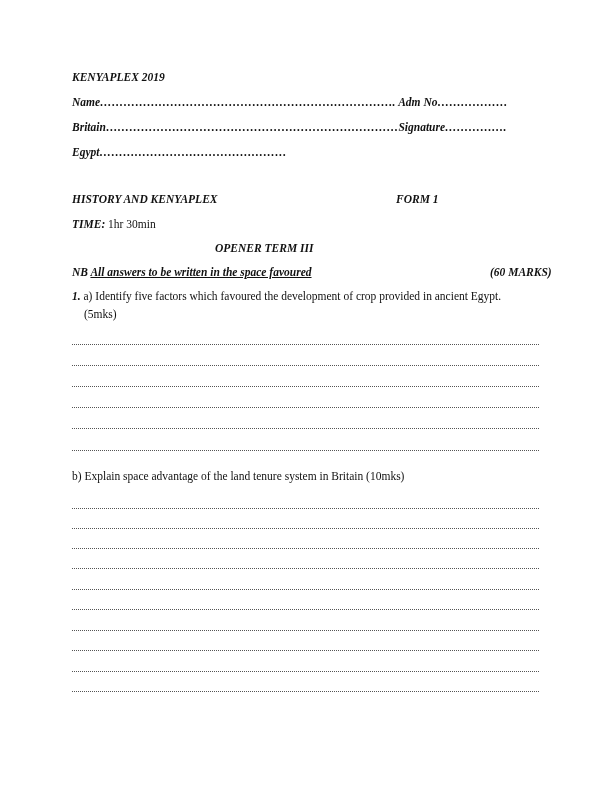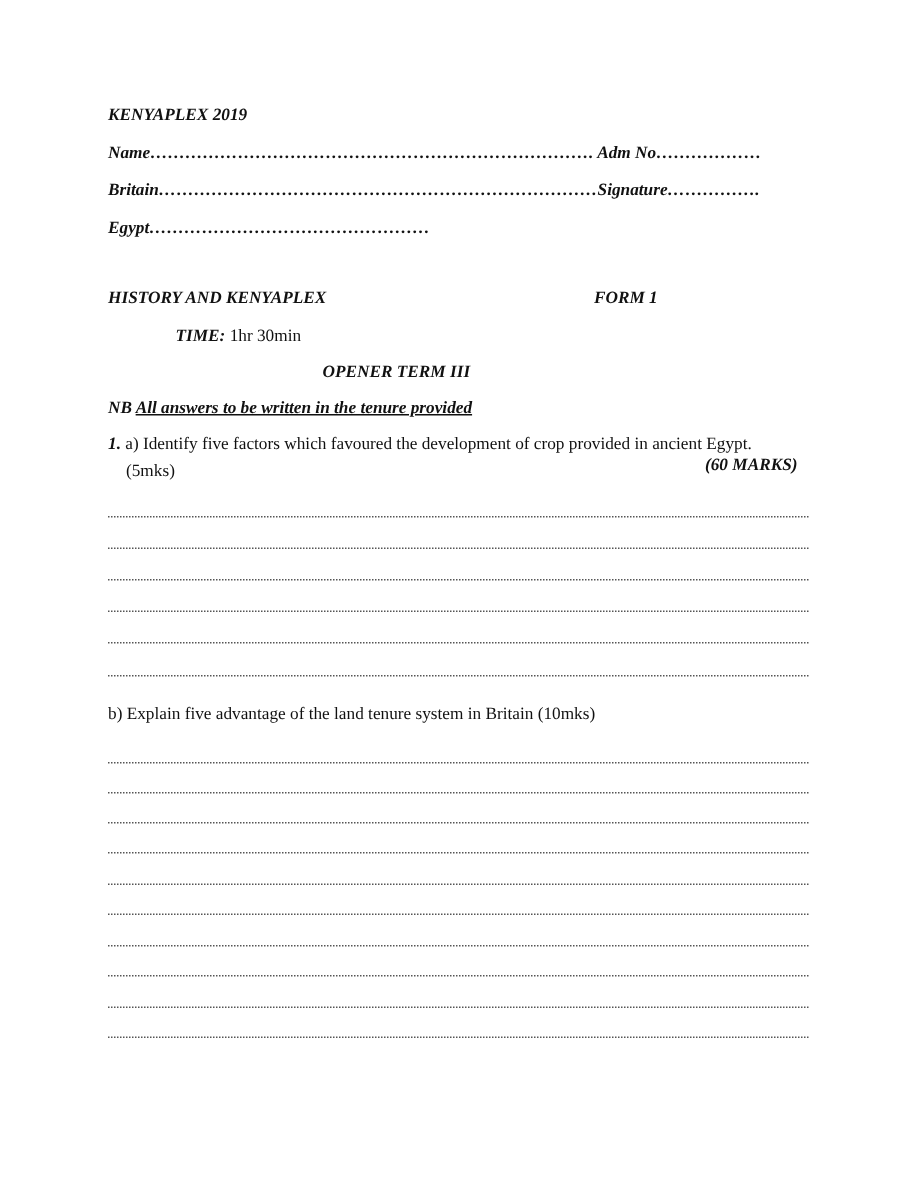--- a/index.html
+++ b/index.html
@@ -30,48 +30,48 @@
 
   <div class="abs t b" style="left:72px; top:145px;">
     <span>Egypt</span><span class="fill">…………………………………………</span>
   </div>
 </div>
 
 <div>
   <div class="abs t b" style="left:72px; top:192px;">HISTORY AND KENYAPLEX</div>
   <div class="abs t b" style="left:396px; top:192px;">FORM 1</div>
 
-  <div class="abs t" style="left:72px; top:217px;margin-left:45px;">
+  <div class="abs t" style="left:72px; top:217px;">
     <span class="b">TIME:</span><span> 1hr 30min</span>
   </div>
 
   <div class="abs t b" style="left:215px; top:241px;">OPENER TERM III</div>
 
   <div class="abs t nb" style="left:72px; top:265px;">
-    <span>NB </span><u>All answers to be written in the tenure provided</u>
+    <span>NB </span><u>All answers to be written in the space favoured</u>
   </div>
-  <div class="abs t b" style="left:470px; top:265px;margin-top:38px;">(60 MARKS)</div>
+  <div class="abs t b" style="left:490px; top:265px;">(60 MARKS)</div>
 </div>
 
 <div>
   <div class="abs t" style="left:72px; top:289px;">
     <span class="b">1.</span><span> a) Identify five factors which favoured the development of crop provided in ancient Egypt.</span>
   </div>
   <div class="abs t" style="left:84px; top:307px;">(5mks)</div>
 
   <div>
     <div class="line" style="top:344px;"></div>
     <div class="line" style="top:365px;"></div>
     <div class="line" style="top:386px;"></div>
     <div class="line" style="top:407px;"></div>
     <div class="line" style="top:428px;"></div>
     <div class="line" style="top:450px;"></div>
   </div>
 
-  <div class="abs t" style="left:72px; top:469px;">b) Explain five advantage of the land tenure system in Britain (10mks)</div>
+  <div class="abs t" style="left:72px; top:469px;">b) Explain space advantage of the land tenure system in Britain (10mks)</div>
 
   <div>
     <div class="line" style="top:508px;"></div>
     <div class="line" style="top:528px;"></div>
     <div class="line" style="top:548px;"></div>
     <div class="line" style="top:568px;"></div>
     <div class="line" style="top:589px;"></div>
     <div class="line" style="top:609px;"></div>
     <div class="line" style="top:630px;"></div>
     <div class="line" style="top:650px;"></div>

